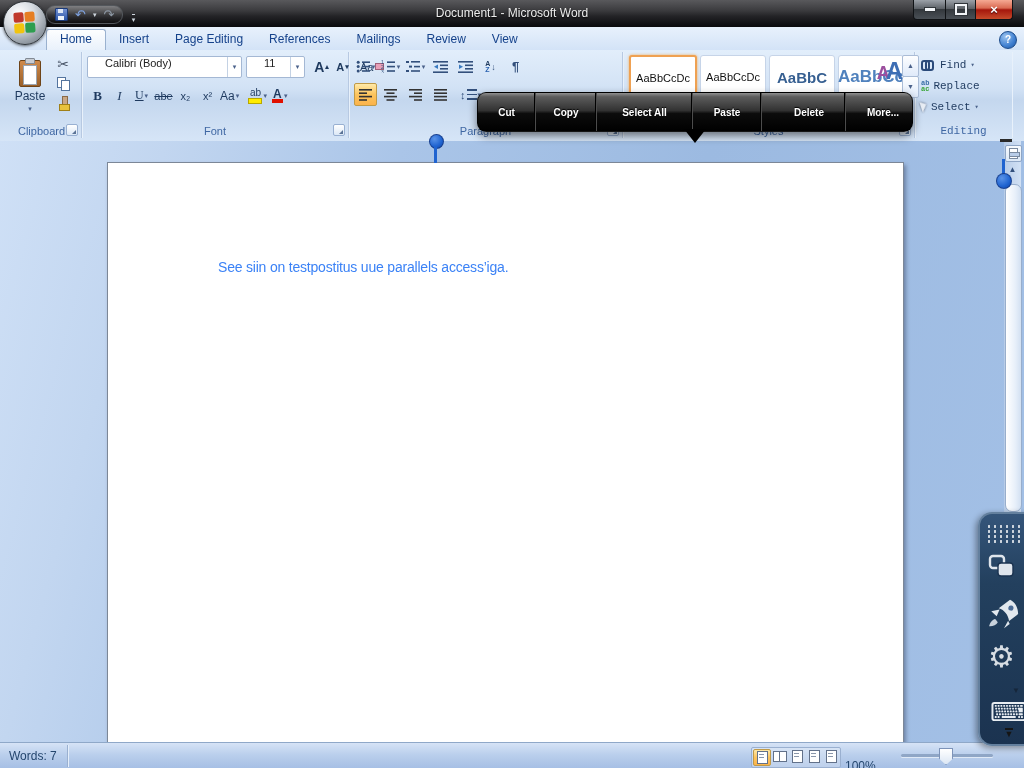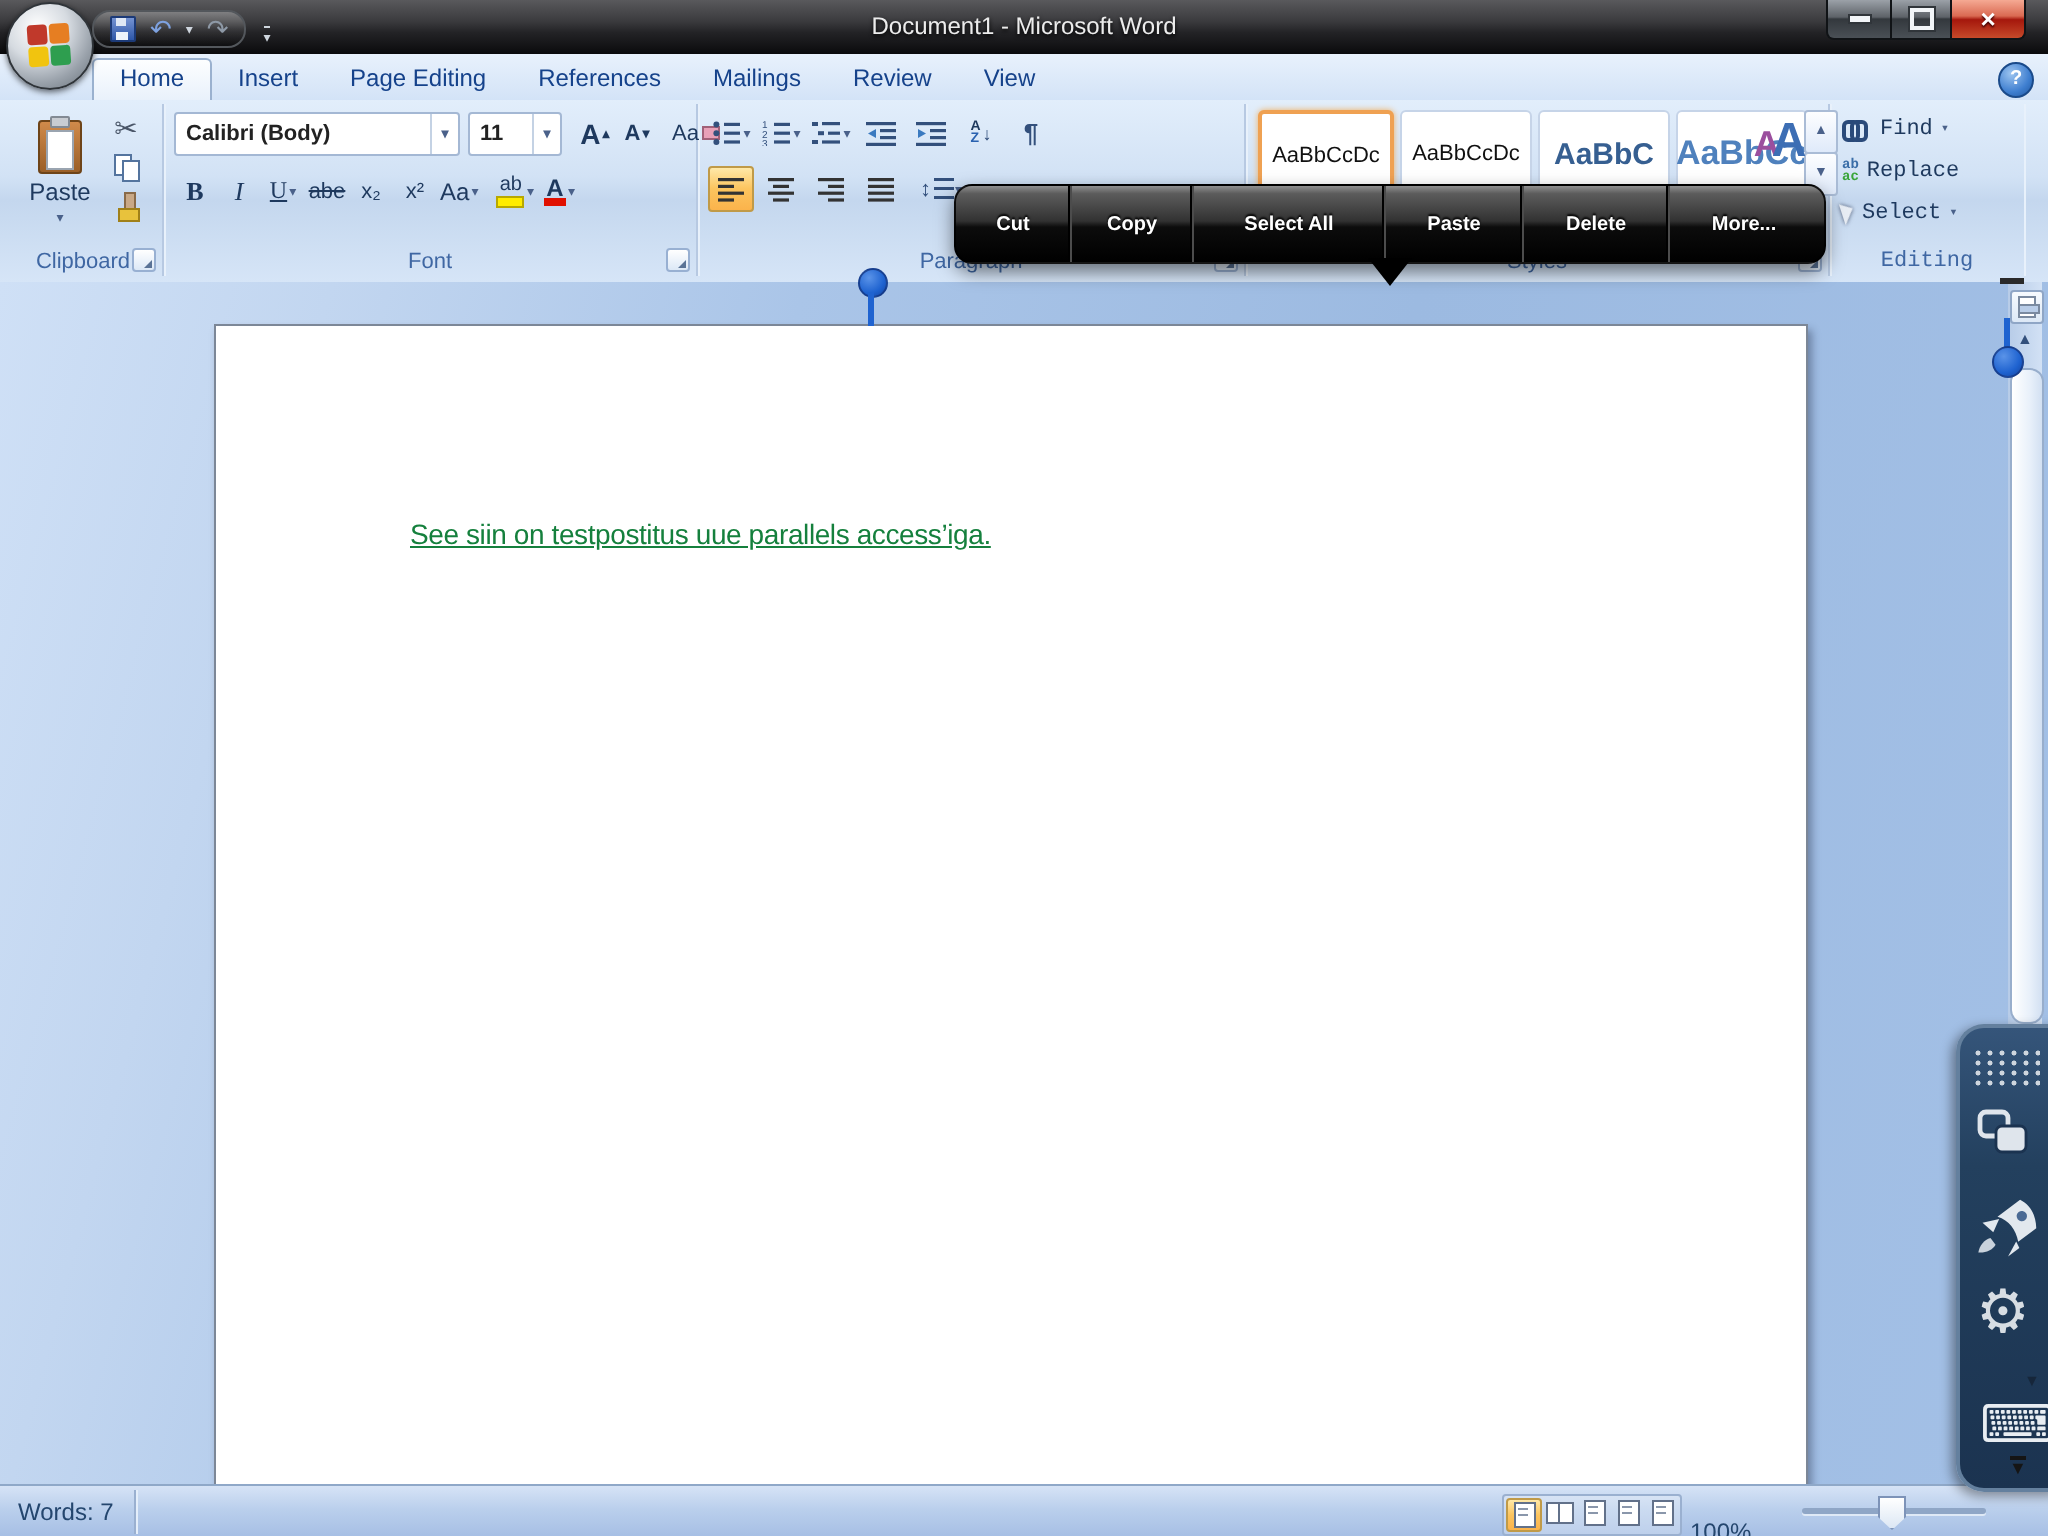--- a/index.html
+++ b/index.html
@@ -85,21 +85,21 @@
     border:1px solid #54749e;}
   .copy-ic::before{left:0;top:0;}.copy-ic::after{left:4px;top:3px;}
   .paint-ic{width:14px;height:14px;position:relative;}
   .paint-ic::before{content:"";position:absolute;left:6px;top:0;width:4px;height:7px;background:#c9a886;
     border:1px solid #8a6a48;}
   .paint-ic::after{content:"";position:absolute;left:3px;top:8px;width:9px;height:5px;background:#e8c23c;
     border:1px solid #a08018;}
   
   .g-font{left:82px;width:266px;}
   .combo{position:absolute;height:20px;background:#fff;border:1px solid #a4b8d4;border-radius:2px;
-    font-size:11px;color:#222;display:flex;align-items:center;padding-left:5px;font-weight:bold;}
+    font-size:11px;color:#222;display:flex;padding-left:17px;}
   .combo .combo-arrow{position:absolute;right:0;top:0;bottom:0;width:13px;border-left:1px solid #c4d2e4;
     display:flex;align-items:center;justify-content:center;}
   .fr1{position:absolute;left:5px;top:3px;display:flex;align-items:center;}
   .fr2{position:absolute;left:5px;top:32px;display:flex;align-items:center;gap:1px;}
   .fbtn{min-width:19px;height:21px;}
   .serifB{font-family:"Liberation Serif",serif;font-weight:bold;font-size:13px;}
   .serifI{font-family:"Liberation Serif",serif;font-style:italic;font-size:13px;}
   .u-label{text-decoration:underline;font-family:"Liberation Serif",serif;font-size:12px;}
   .strike{text-decoration:line-through;font-size:11px;}
   .hl-stack,.fc-stack{display:flex;flex-direction:column;align-items:center;line-height:10px;}
@@ -157,21 +157,21 @@
   
   .pin-circle{position:absolute;border-radius:50%;z-index:65;
     background:radial-gradient(circle at 35% 30%,#5a93e8,#1f63d0 60%,#1243a0);
     border:1px solid rgba(20,50,120,.7);}
   .pin-stem{position:absolute;width:3px;background:#1f63d0;z-index:65;}
   
   .docarea{position:absolute;left:0;top:141px;width:1024px;height:601px;
     background:linear-gradient(105deg,#cfe0f6 0%,#c2d6f0 14%,#aac5e8 34%,#9cbae1 60%,#a3c0e6 100%);}
   .page{position:absolute;left:107px;top:21px;width:795px;height:580px;background:#fff;
     border:1px solid #7c8797;box-shadow:2px 3px 4px rgba(25,35,60,.38);}
-  .doc-text{position:absolute;left:97px;top:96px;font-size:14px;color:#15803d;letter-spacing:-0.2px;text-decoration:underline;}
+  .doc-text{position:absolute;left:110px;top:96px;font-size:14px;color:#3b82f6;letter-spacing:-0.2px;}
   
   .vscroll{position:absolute;left:1004px;top:141px;width:17px;height:601px;z-index:22;
     background:linear-gradient(to right,rgba(185,205,232,.92),rgba(214,228,246,.92));}
   .split-dash{position:absolute;left:1000px;top:139px;width:12px;height:3px;background:#2a2a2a;z-index:23;}
   .ruler-btn{position:absolute;left:1005px;top:145px;width:15px;height:15px;z-index:23;
     border:1px solid #8fa6c6;border-radius:2px;background:linear-gradient(#f6fafe,#dce8f6);}
   .ruler-btn::before{content:"";position:absolute;left:3px;top:2px;width:7px;height:9px;background:#fff;
     border:1px solid #7a8aa0;}
   .ruler-btn::after{content:"";position:absolute;left:3px;top:6px;width:9px;height:3px;background:#b9cde8;
     border:1px solid #7a8aa0;}
@@ -526,21 +526,21 @@
   <div class="vthumb"></div>
   <div class="dbl-down">
       <span class="bar"></span>
     </div>
 
   <div class="ctx">
     <div class="cm-item" style="width:57px;">Cut</div>
     <div class="cm-item" style="width:60px;">Copy</div>
     <div class="cm-item" style="width:95px;">Select All</div>
     <div class="cm-item" style="width:68px;">Paste</div>
-    <div class="cm-item" style="width:72px;">Delete</div>
+    <div class="cm-item" style="width:72px;padding-left:11px;">Delete</div>
     <div class="cm-item" style="width:74px;">More...</div>
   </div>
   <div class="ctx-tail"></div>
 
   <div class="pin-circle" style="left:429px;top:134px;width:13px;height:13px;"></div>
   <div class="pin-stem" style="left:434px;top:146px;height:17px;"></div>
   <div class="pin-stem" style="left:1002px;top:159px;height:16px;"></div>
   <div class="pin-circle" style="left:996px;top:173px;width:14px;height:14px;"></div>
 
   <div class="sidebar">

